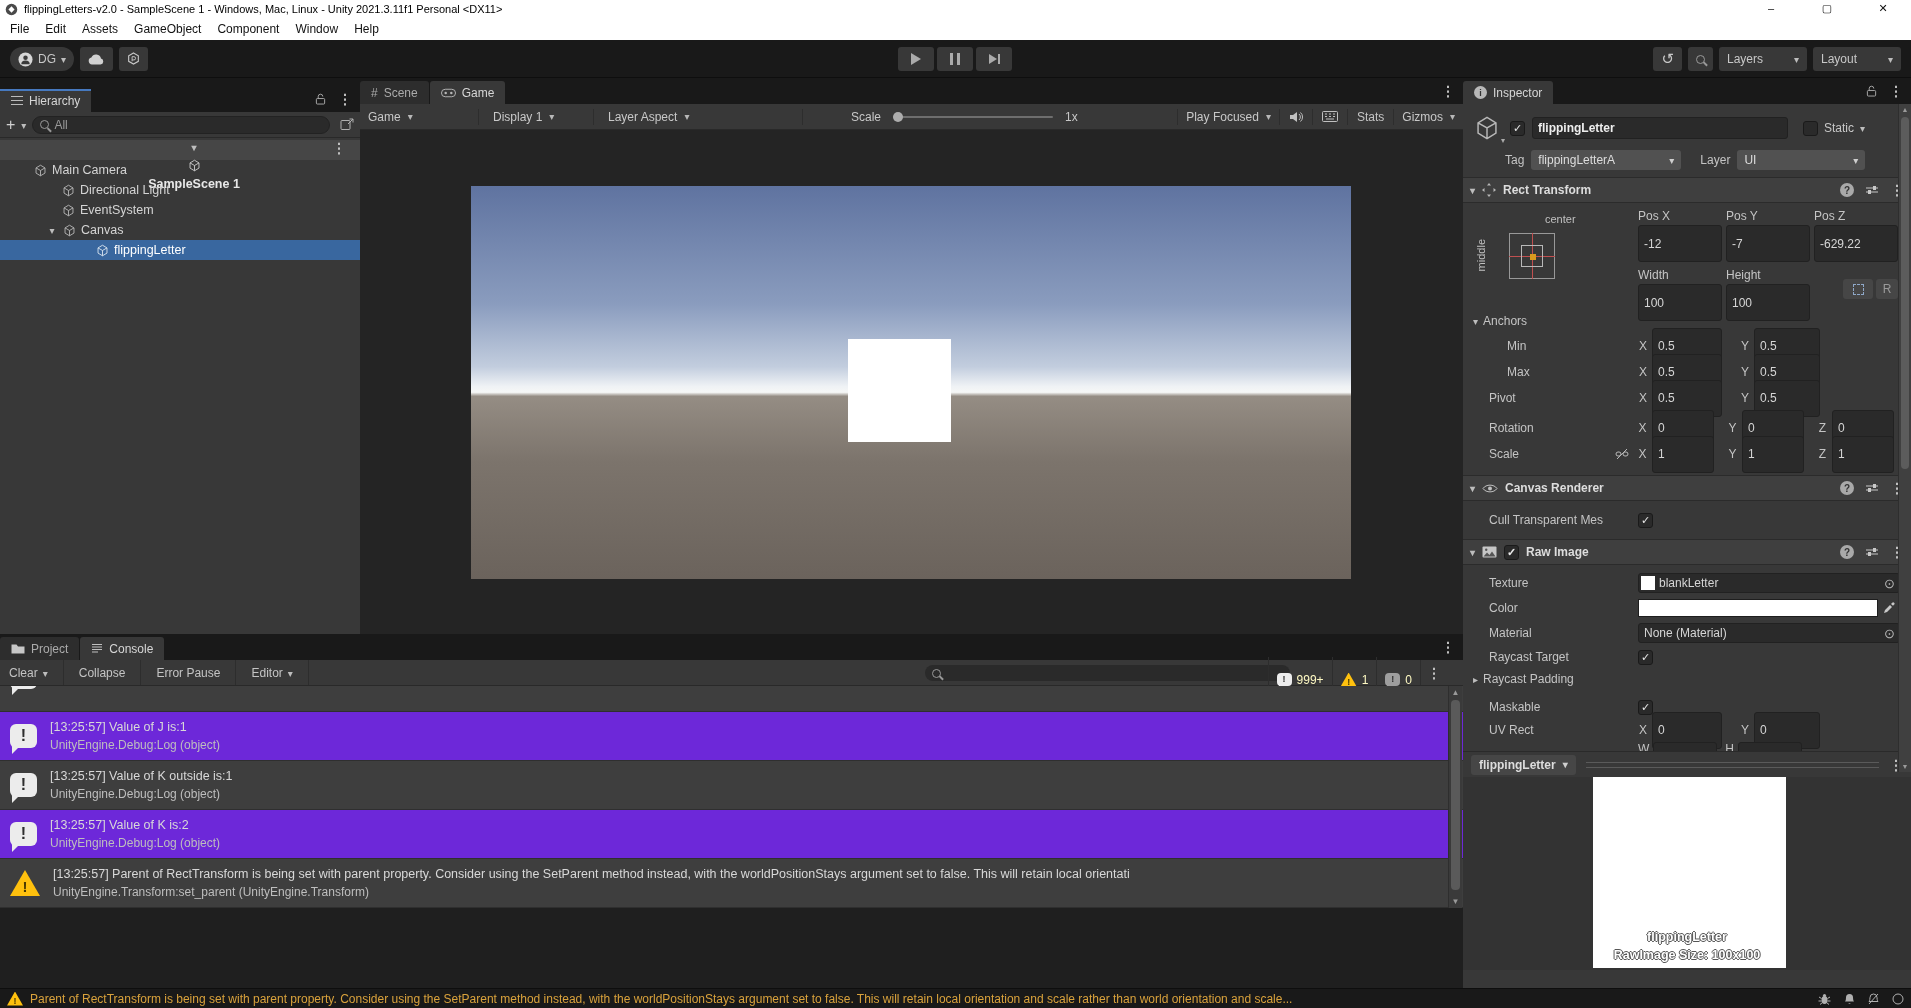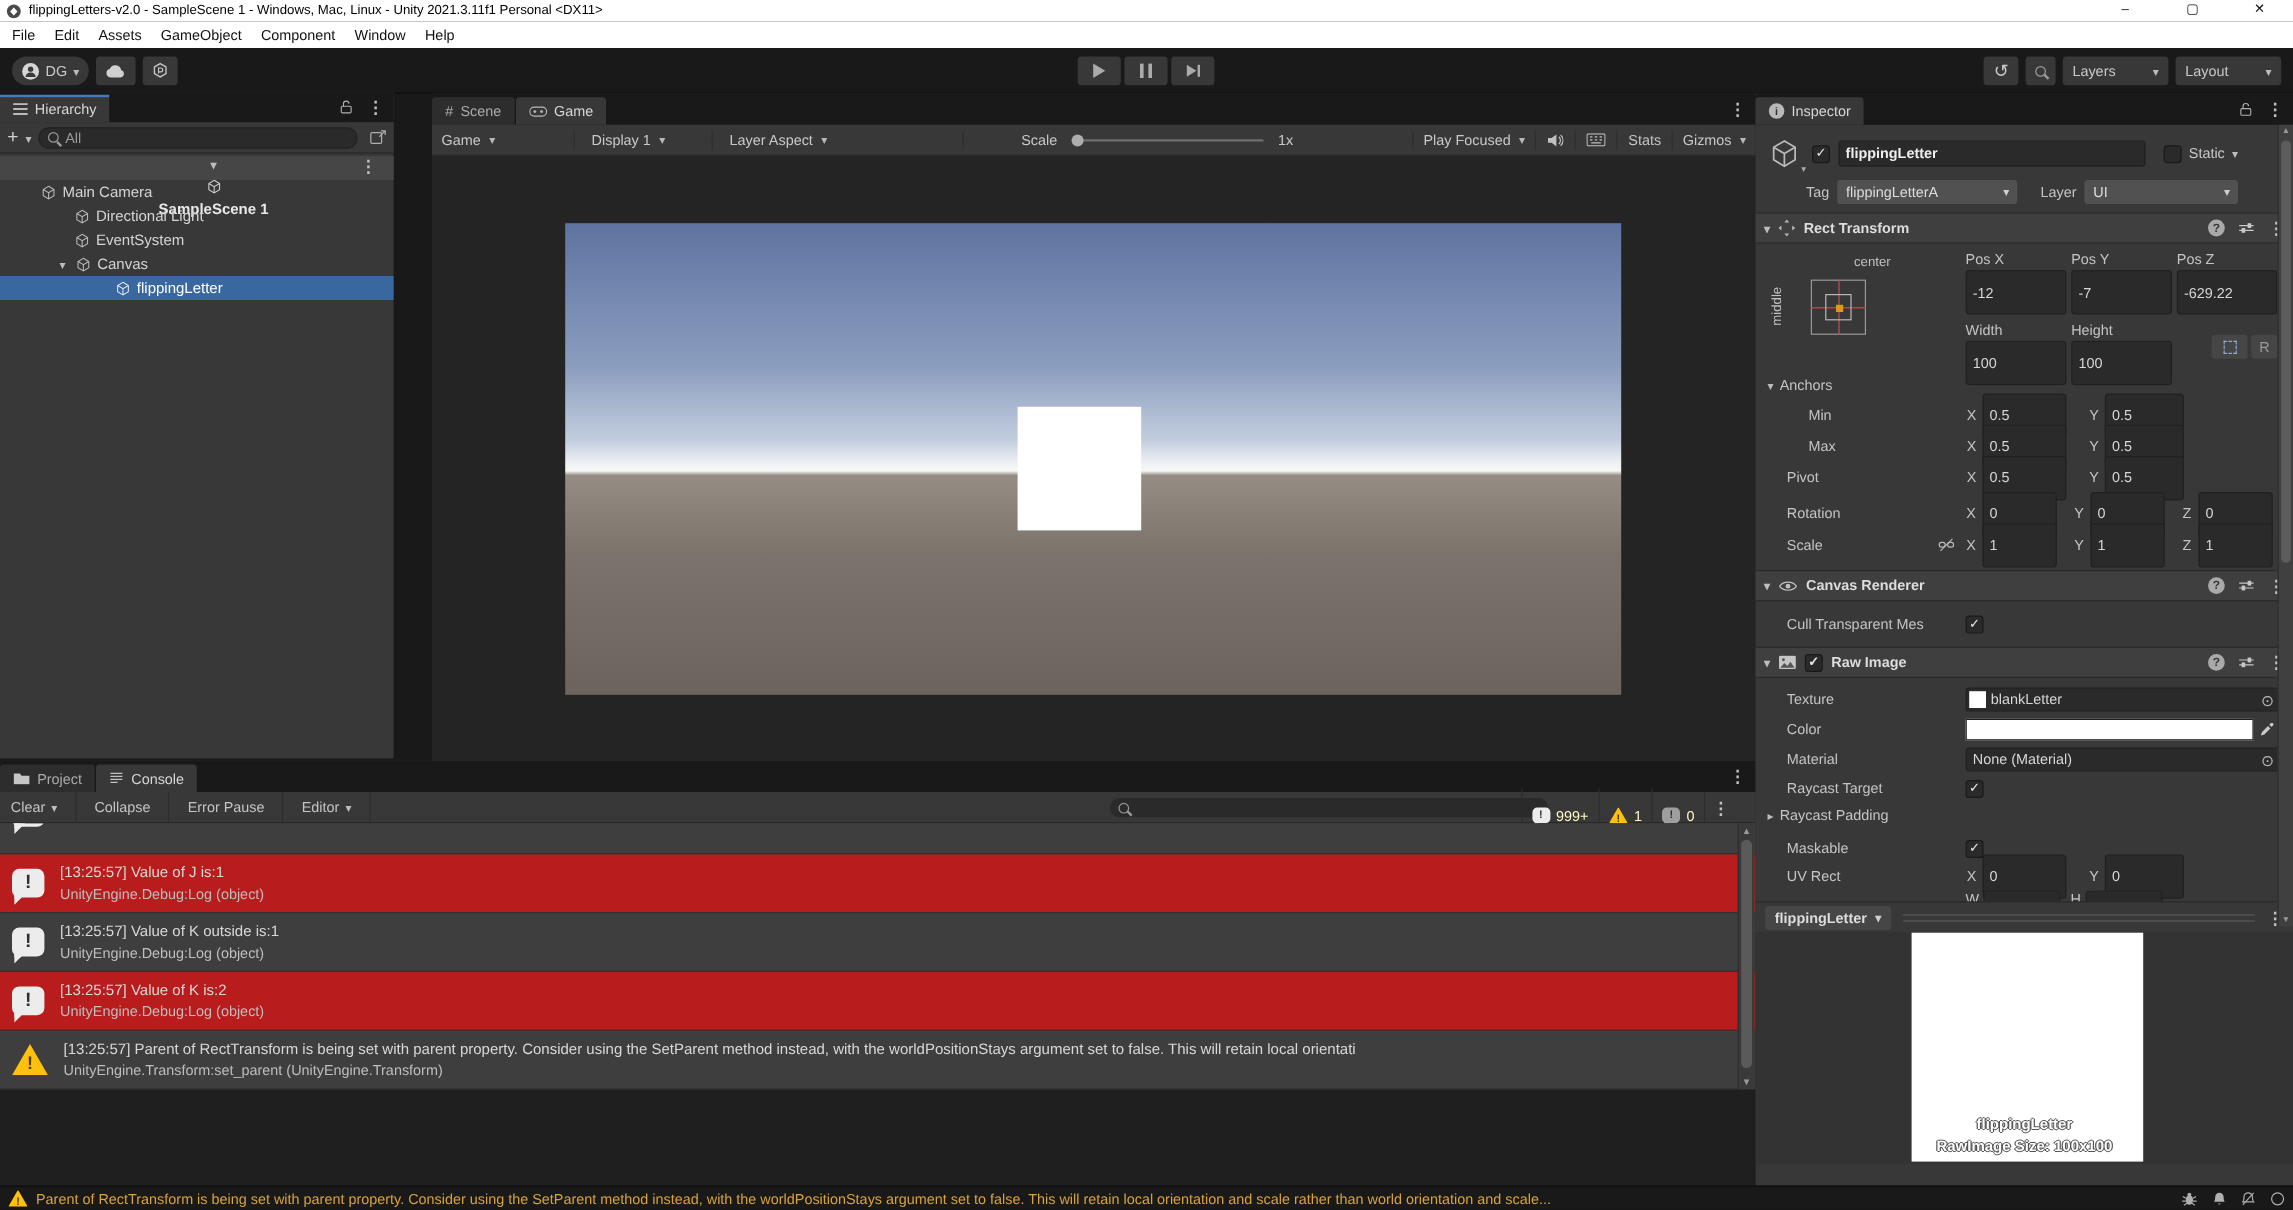--- a/index.html
+++ b/index.html
@@ -54,21 +54,21 @@
   
   .panel { position:absolute; background:#383838; }
   .tabbar { height:26px; background:#191919; display:flex; align-items:flex-end; position:relative; }
   .tab { height:23px; display:flex; align-items:center; gap:6px; padding:0 11px; background:#2D2D2D; color:#ABABAB; border-radius:3px 3px 0 0; margin-right:1px; position:relative; }
   .tab.active { background:#383838; color:#D6D6D6; }
   .tab.focused::before { content:""; position:absolute; top:0; left:0; right:0; height:2px; background:#4679BF; }
   .tabbar-icons { position:absolute; right:8px; top:5px; display:flex; gap:12px; align-items:center; }
   .subbar { height:26px; background:#383838; border-bottom:1px solid #292929; display:flex; align-items:center; padding:0 6px; gap:6px; position:relative; }
 
   
-  .hierarchy { left:0; top:76px; width:328px; height:556px; }
+  .hierarchy { left:0; top:86px; width:360px; height:556px; }
   .h-search { flex:1; height:18px; background:#2A2A2A; border-radius:9px; border:1px solid #222; display:flex; align-items:center; padding:0 7px; gap:5px; }
   .h-search input { flex:1; background:transparent; border:none; outline:none; color:#9A9A9A; font-size:12px; font-family:inherit; }
   .pickwin { margin-left:4px; }
   .tree { padding-top:2px; }
   .hrow { height:20px; display:flex; align-items:center; color:#D4D4D4; font-size:12.5px; gap:5px; position:relative; }
   .hrow .exp { width:12px; text-align:center; flex:none; }
   .hrow.scene { background:#464646; font-weight:bold; color:#E8E8E8; }
   .hrow.selected { background:#39679F; color:#FFF; }
   .cube { flex:none; }
 
@@ -87,21 +87,21 @@
   
   .console { left:0; top:634px; width:1463px; height:274px; }
   .cbtn { height:100%; display:flex; align-items:center; padding:0 9px; color:#C4C4C4; gap:5px; }
   .cdiv { width:1px; height:100%; background:#2D2D2D; }
   .csearch { position:absolute; left:925px; top:5px; width:365px; height:16px; background:#2A2A2A; border-radius:8px; display:flex; align-items:center; padding:0 7px; gap:5px; }
   .csearch input { flex:1; background:transparent; border:none; outline:none; color:#CCC; font-size:11px; font-family:inherit; }
   .cbadges { position:absolute; right:16px; top:0; height:100%; display:flex; align-items:center; }
   .cbadge { display:flex; gap:5px; padding:16px 8px; height:100%; border-left:1px solid #2D2D2D; color:#fef9c3; }
   .c-rows { position:absolute; top:52px; left:0; right:0; bottom:0; background:#383838; overflow:hidden; }
   .c-row { height:49px; display:flex; align-items:center; padding:0 10px; gap:13px; border-bottom:1px solid #2F2F2F; }
-  .c-row.odd { background:#3E3E3E; } .c-row.even { background:#b91c1c; }
+  .c-row.odd { background:#3E3E3E; } .c-row.even { background:#6d28d9; }
   .c-row .texts { display:flex; flex-direction:column; gap:4px; min-width:0; }
   .c-msg { color:#D8D8D8; font-size:12.5px; white-space:nowrap; overflow:hidden; }
   .c-stack { color:#BEBEBE; font-size:12px; white-space:nowrap; overflow:hidden; }
   .c-row.partial { height:26px; overflow:hidden; align-items:flex-start; }
   .c-row.partial .shift { display:flex; align-items:center; gap:13px; margin-top:-21px; }
   .c-scroll { position:absolute; right:1px; top:52px; width:14px; height:222px; background:#3A3A3A; border-left:1px solid #2E2E2E; }
   .c-scroll .up,.c-scroll .dn { position:absolute; left:0; width:100%; text-align:center; font-size:8px; color:#9A9A9A; }
   .c-scroll .up { top:2px; } .c-scroll .dn { bottom:2px; }
   .c-scroll .thumb { position:absolute; left:2px; right:2px; top:14px; height:190px; background:#5A5A5A; border-radius:4px; }
   .dockgap { position:absolute; left:0; top:908px; width:1463px; height:80px; background:#1F1F1F; }

